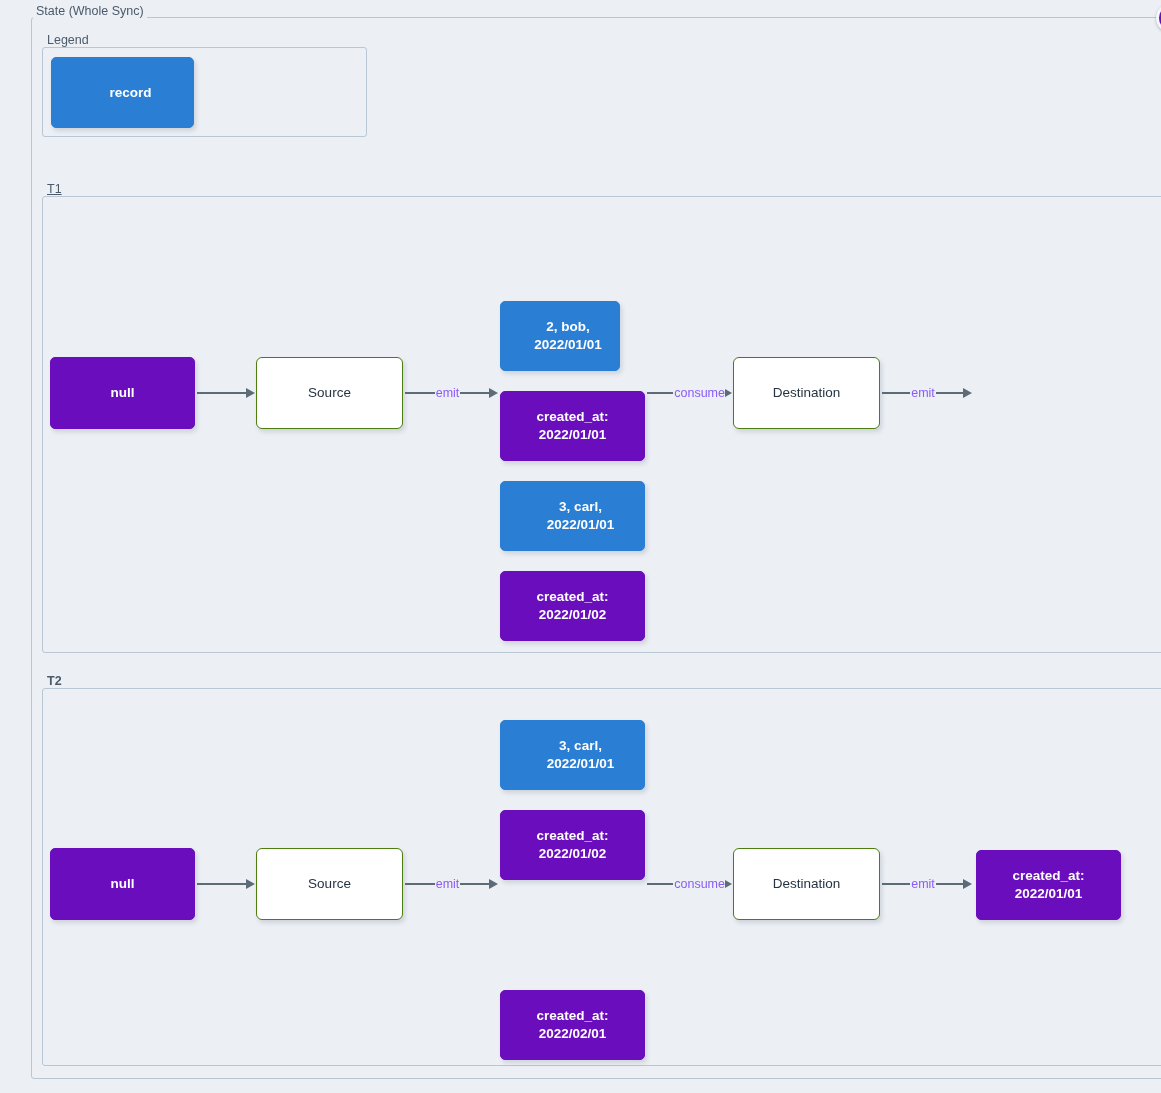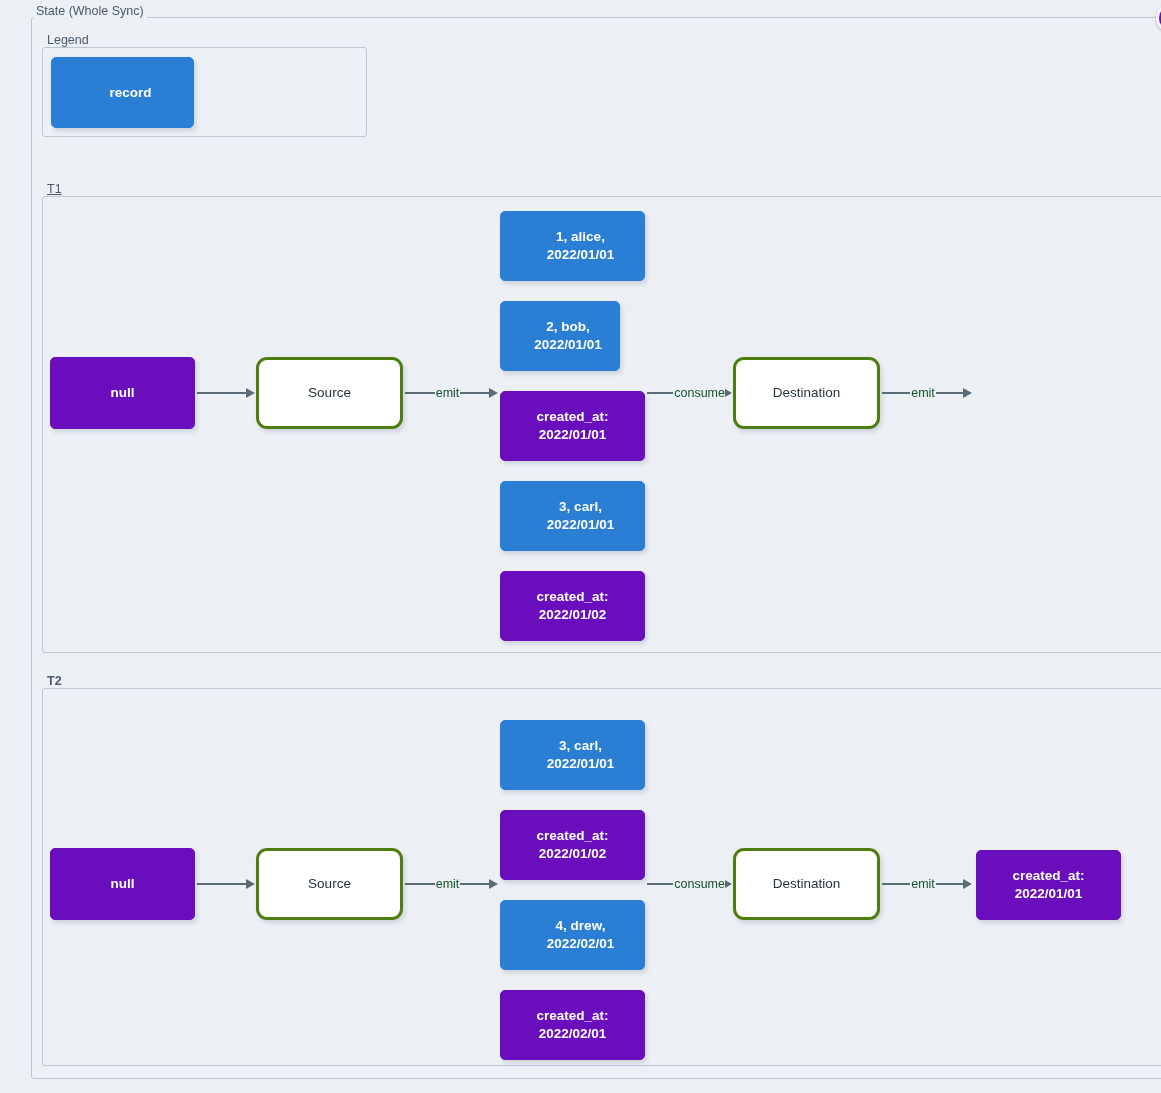--- a/index.html
+++ b/index.html
@@ -79,24 +79,24 @@
     padding-left: 24px;
   }
   .node.state {
     background: #6a0dbd;
     border: 1px solid #6a0dbd;
     color: #ffffff;
     font-weight: bold;
   }
   .node.plain {
     background: #ffffff;
-    border: 3px solid #4d7c0f;
+    border: 1px solid #4d7c0f;
     color: #253342;
     font-weight: normal;
-    border-radius: 11px;
+    border-radius: 6px;
   }
 
   
   #legend-record { left: 26px; top: 57px; width: 143px; height: 71px; }
   #legend-state  { left: 188px; top: 57px; width: 143px; height: 71px; }
 
   
   .edge {
     position: absolute;
     height: 22px;
@@ -104,21 +104,21 @@
     align-items: center;
     pointer-events: none;
   }
   .edge .line {
     height: 2.2px;
     background: #5d6b77;
     flex: 1 1 auto;
   }
   .edge .label {
     font-size: 12.5px;
-    color: #14532d;
+    color: #8b5cf6;
     padding: 0 1px;
     background: #eceff4;
     line-height: 14px;
     flex: 0 0 auto;
   }
   .edge .head {
     flex: 0 0 auto;
     width: 0; height: 0;
     border-top: 5.5px solid transparent;
     border-bottom: 5.5px solid transparent;
@@ -164,21 +164,20 @@
 
   <div class="frame" id="t1-frame"></div>
   <div class="frame-label" id="t1-frame-label">T1</div>
 
   <div class="node state" style="left:25px; top:357px; width:145px; height:72px;">null</div>
 
   <div class="node plain" style="left:231px; top:357px; width:147px; height:72px;">Source</div>
 
   <div class="node plain" style="left:708px; top:357px; width:147px; height:72px;">Destination</div>
 
-  <div class="node record" style="left:475px; top:211px; width:145px; height:70px;">1, alice, 2022/01/01</div>
   <div class="node record" style="left:475px; top:301px; width:120px; height:70px;">2, bob, 2022/01/01</div>
   <div class="node state" style="left:475px; top:391px; width:145px; height:70px;">created_at:
 2022/01/01</div>
   <div class="node record" style="left:475px; top:481px; width:145px; height:70px;">3, carl, 2022/01/01</div>
   <div class="node state" style="left:475px; top:571px; width:145px; height:70px;">created_at:
 2022/01/02</div>
 
   <div class="edge" style="left:172px; top:382px; width:58px;">
     <div class="line"></div>
     <div class="head"></div>
@@ -212,21 +211,20 @@
   <div class="node plain" style="left:231px; top:848px; width:147px; height:72px;">Source</div>
 
   <div class="node plain" style="left:708px; top:848px; width:147px; height:72px;">Destination</div>
 
   <div class="node state" style="left:951px; top:850px; width:145px; height:70px;">created_at:
 2022/01/01</div>
 
   <div class="node record" style="left:475px; top:720px; width:145px; height:70px;">3, carl, 2022/01/01</div>
   <div class="node state" style="left:475px; top:810px; width:145px; height:70px;">created_at:
 2022/01/02</div>
-  <div class="node record" style="left:475px; top:900px; width:145px; height:70px;">4, drew, 2022/02/01</div>
   <div class="node state" style="left:475px; top:990px; width:145px; height:70px;">created_at:
 2022/02/01</div>
 
   <div class="edge" style="left:172px; top:873px; width:58px;">
     <div class="line"></div>
     <div class="head"></div>
   </div>
 
   <div class="edge" style="left:380px; top:873px; width:93px;">
     <div class="line"></div>

